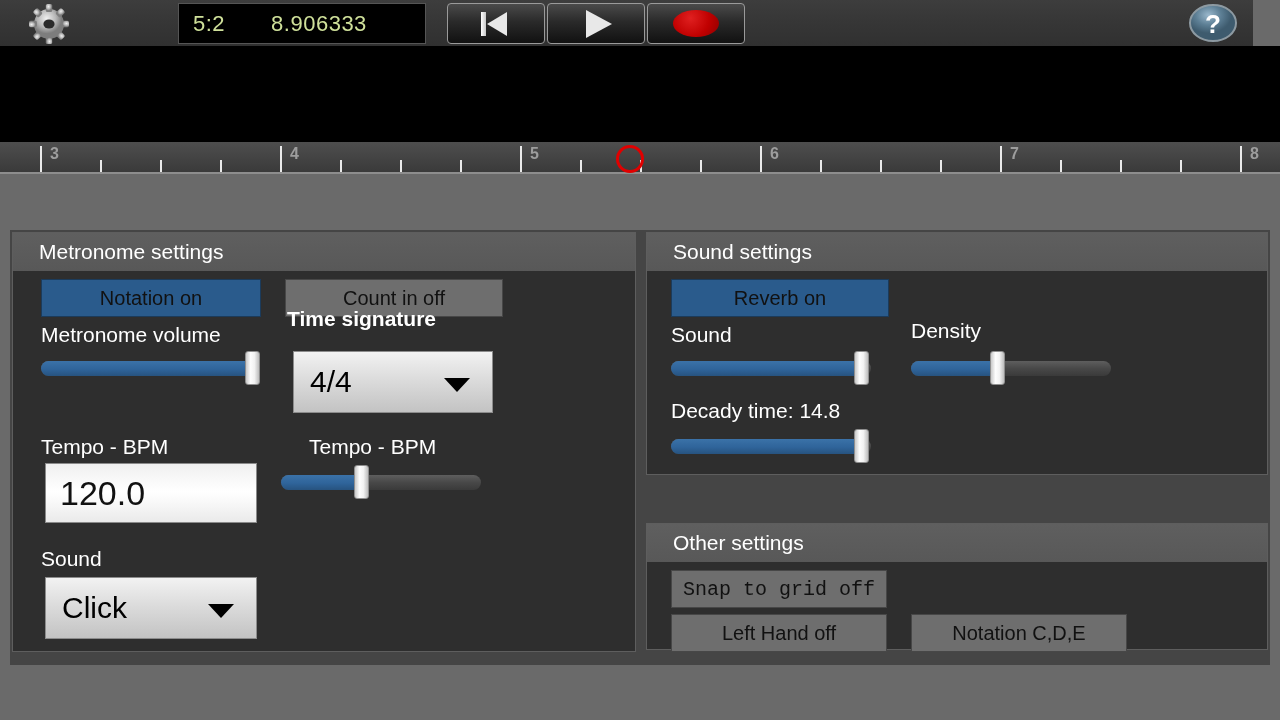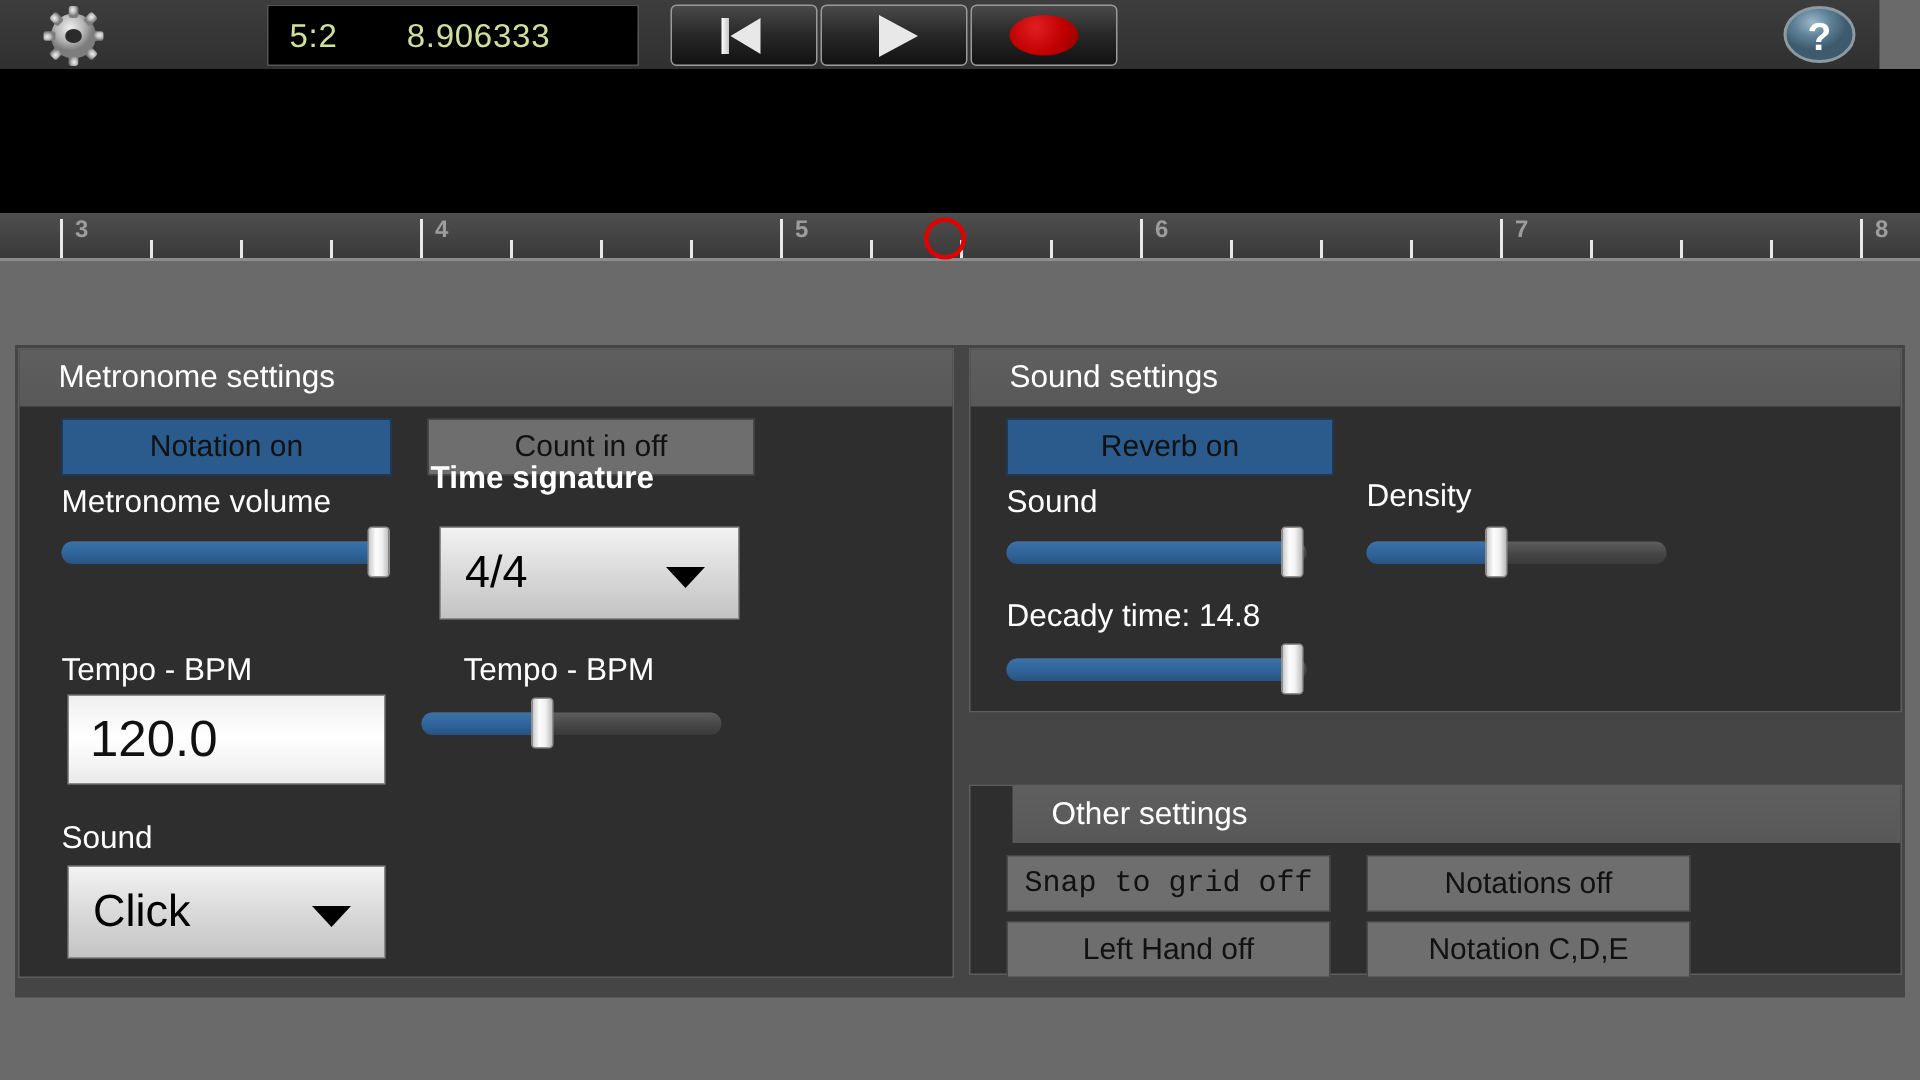--- a/index.html
+++ b/index.html
@@ -99,21 +99,21 @@
   .panel-header {
     height: 38px;
     background: linear-gradient(180deg,#5f5f5f 0%, #585858 100%);
     color: #fff; font-size: 21px; display: flex; align-items: center;
     padding-left: 26px;
   }
 
   
   #metronome-panel { left: 2px; top: 2px; width: 624px; height: 420px; }
   #reverb-panel    { left: 636px; top: 2px; width: 622px; height: 243px; }
-  #other-panel     { left: 636px; top: 293px; width: 622px; height: 127px; padding-left: 28px; }
+  #other-panel     { left: 636px; top: 293px; width: 622px; height: 127px; }
 
   
   .toggle {
     position: absolute; height: 38px;
     display: flex; align-items: center; justify-content: center;
     font-size: 20px; color: #111;
     border: 1px solid rgba(0,0,0,0.35);
   }
   .toggle.on  { background: #2a5b8c; }
   .toggle.off { background: #6e6e6e; }
@@ -342,19 +342,18 @@
         <div class="s-track"></div>
         <div class="s-fill" style="width:95%"></div>
         <div class="s-thumb" style="left:95%"></div>
       </div>
     </div>
 
     <div class="panel" id="other-panel">
       <div class="panel-header">Other settings</div>
 
       <div class="toggle off" style="left:24px; top:46px; width:216px;font-family:Liberation Mono, monospace;">Snap to grid off</div>
-      <div class="toggle off" style="left:264px; top:46px; width:216px;">Notations off</div>
       <div class="toggle off" style="left:24px; top:90px; width:216px;">Left Hand off</div>
       <div class="toggle off" style="left:264px; top:90px; width:216px;">Notation C,D,E</div>
     </div>
 
   </div>
 </div>
 
 </body></html>

